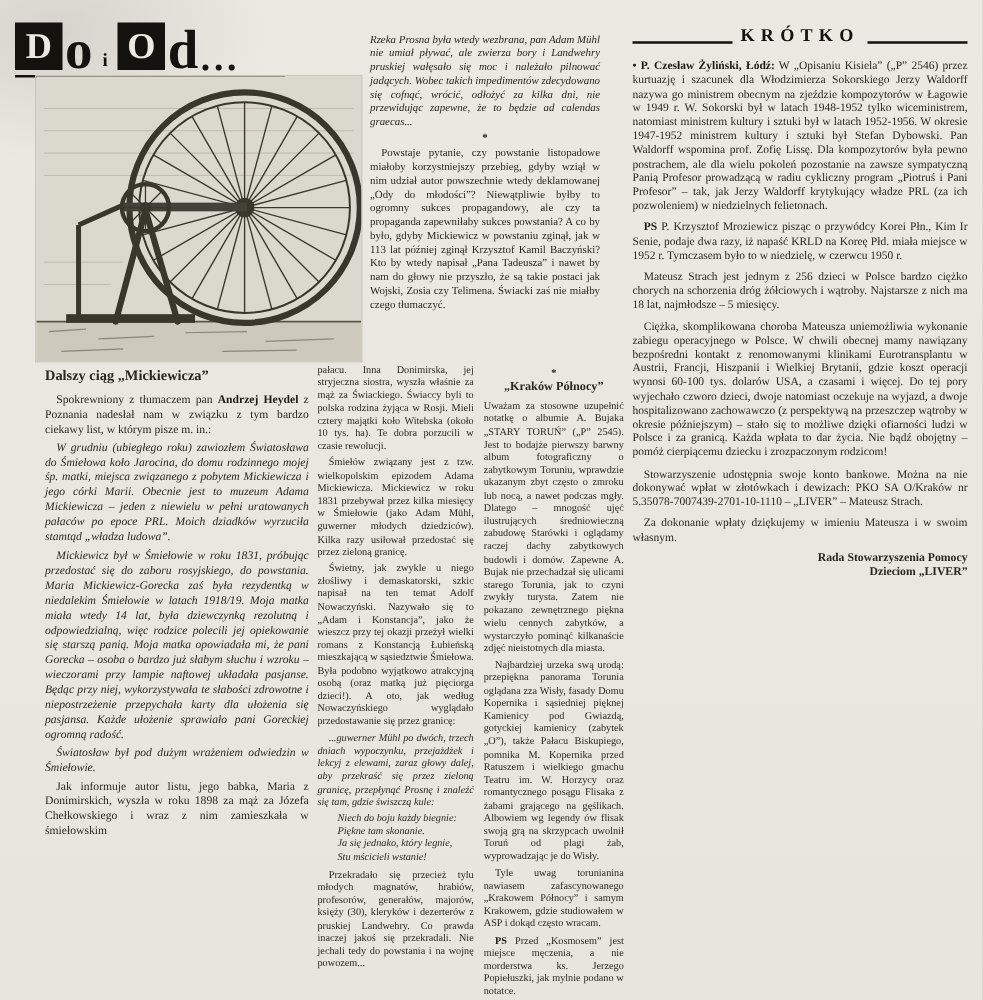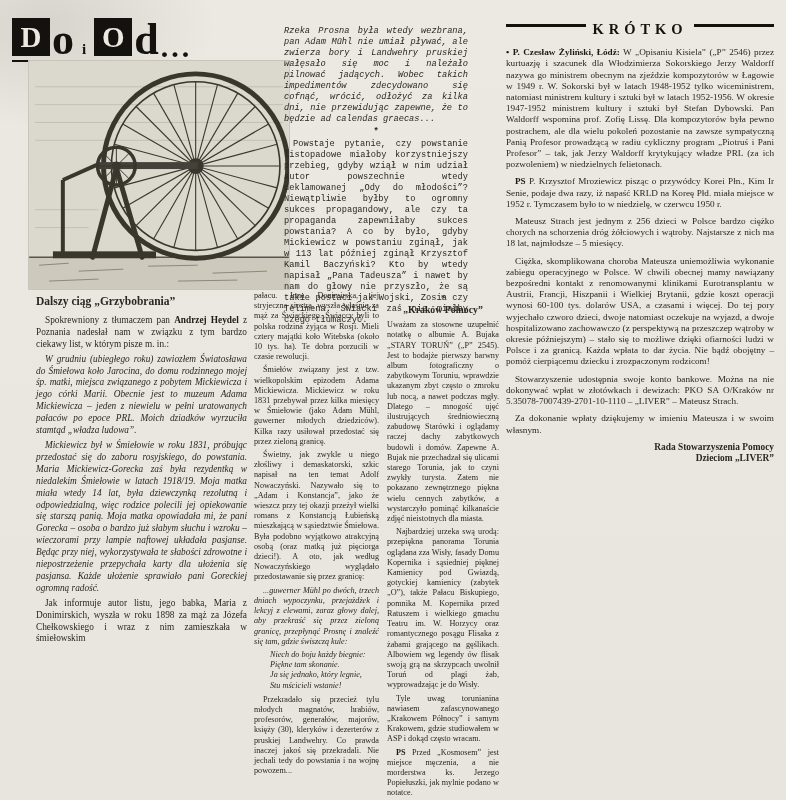--- a/index.html
+++ b/index.html
@@ -23,27 +23,27 @@
   .engraving{position:absolute;left:28px;top:60px;width:262px;height:230px;border:1px solid #c9c6b9;box-sizing:border-box;}
   
   .col{position:absolute;text-align:justify;}
   .col p{margin:0 0 3px;text-indent:9px;}
   .col p.noindent{text-indent:0;}
   .italic{font-style:italic;}
   #col1{left:36px;top:296px;width:211px;font-size:9.3px;line-height:11.9px;}
   #col1 h2{font-size:11.5px;font-weight:bold;margin:0 0 7px;}
   #col2{left:254px;top:291px;width:125px;font-size:8.2px;line-height:10.2px;}
   #col3{left:387px;top:292px;width:112px;font-size:8.2px;line-height:10.2px;}
-  #topmid{left:284px;top:26px;width:184px;font-size:8.7px;line-height:11px;font-family:Liberation Mono, monospace;}
+  #topmid{left:296px;top:26px;width:184px;font-size:8.7px;line-height:11px;}
   .sep{text-align:center;font-weight:bold;margin:2px 0;line-height:9px;}
   .subhead{text-align:center;font-weight:bold;font-size:9.8px;margin:2px 0 5px;}
   .poem{margin:2px 0 4px 16px;text-align:left;}
   
   #krotko{position:absolute;left:506px;top:24px;width:268px;font-size:9.2px;line-height:11.2px;text-align:justify;}
-  .k-header{display:flex;align-items:flex-start;margin-bottom:12px;}
+  .k-header{display:flex;align-items:flex-end;margin-bottom:12px;}
   .k-header .rule{flex:1;height:2.5px;background:#14120e;}
   .k-title{font-weight:bold;font-size:14.5px;letter-spacing:5px;padding:0 6px;color:#14120e;white-space:nowrap;}
   #krotko p{margin:0 0 6px;text-indent:9px;}
   #krotko p.noindent{text-indent:0;}
   .k-closing{font-weight:bold;text-align:right;margin-top:4px;font-size:9.4px;line-height:11.6px;}
   b{color:#1d1a14;}
 </style>
 </head>
 <body>
 
@@ -116,24 +116,25 @@
       <circle cx="88" cy="106" r="4.5" fill="#39362c"></circle>
       <g stroke="#39362c" stroke-width="4">
         <line x1="34" y1="198" x2="34" y2="120"></line>
         <line x1="34" y1="120" x2="70" y2="104"></line>
       </g>
       <rect x="24" y="192" width="104" height="7" fill="#39362c"></rect>
     </svg>
   </div>
 
   <div class="col" id="col1">
-    <h2>Dalszy ciąg „Grzybobrania”</h2>
+    <h2>Dalszy ciąg „Mickiewicza”</h2>
     <p><span>Spokrewniony z tłumaczem pan</span> <b>Andrzej Heydel</b> <span>z Poznania nadesłał nam w związku z tym bardzo ciekawy list, w którym pisze m. in.:</span></p>
     <p class="italic">W grudniu (ubiegłego roku) zawiozłem Światosława do Śmiełowa koło Jarocina, do domu rodzinnego mojej śp. matki, miejsca związanego z pobytem Mickiewicza i jego córki Marii. Obecnie jest to muzeum Adama Mickiewicza – jeden z niewielu w pełni uratowanych pałaców po epoce PRL. Moich dziadków wyrzuciła stamtąd „władza ludowa”.</p>
     <p class="italic">Mickiewicz był w Śmiełowie w roku 1831, próbując przedostać się do zaboru rosyjskiego, do powstania. Maria Mickiewicz-Gorecka zaś była rezydentką w niedalekim Śmiełowie w latach 1918/19. Moja matka miała wtedy 14 lat, była dziewczynką rezolutną i odpowiedzialną, więc rodzice polecili jej opiekowanie się starszą panią. Moja matka opowiadała mi, że pani Gorecka – osoba o bardzo już słabym słuchu i wzroku – wieczorami przy lampie naftowej układała pasjanse. Będąc przy niej, wykorzystywała te słabości zdrowotne i niepostrzeżenie przepychała karty dla ułożenia się pasjansa. Każde ułożenie sprawiało pani Goreckiej ogromną radość.</p>
+    <p class="italic">Światosław był pod dużym wrażeniem odwiedzin w Śmiełowie.</p>
     <p>Jak informuje autor listu, jego babka, Maria z Donimirskich, wyszła w roku 1898 za mąż za Józefa Chełkowskiego i wraz z nim zamieszkała w śmiełowskim</p>
   </div>
 
   <div class="col" id="topmid">
     <p class="italic noindent">Rzeka Prosna była wtedy wezbrana, pan Adam Mühl nie umiał pływać, ale zwierza bory i Landwehry pruskiej wałęsało się moc i należało pilnować jadących. Wobec takich impedimentów zdecydowano się cofnąć, wrócić, odłożyć za kilka dni, nie przewidując zapewne, że to będzie ad calendas graecas...</p>
     <div class="sep">*</div>
     <p>Powstaje pytanie, czy powstanie listopadowe miałoby korzystniejszy przebieg, gdyby wziął w nim udział autor powszechnie wtedy deklamowanej „Ody do młodości”? Niewątpliwie byłby to ogromny sukces propagandowy, ale czy ta propaganda zapewniłaby sukces powstania? A co by było, gdyby Mickiewicz w powstaniu zginął, jak w 113 lat później zginął Krzysztof Kamil Baczyński? Kto by wtedy napisał „Pana Tadeusza” i nawet by nam do głowy nie przyszło, że są takie postaci jak Wojski, Zosia czy Telimena. Świacki zaś nie miałby czego tłumaczyć.</p>
   </div>
 
   <div class="col" id="col2">

